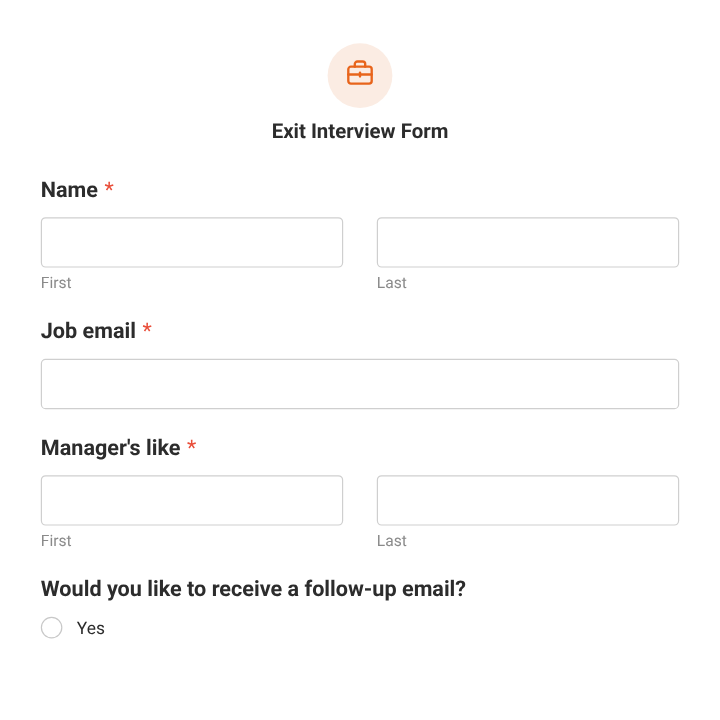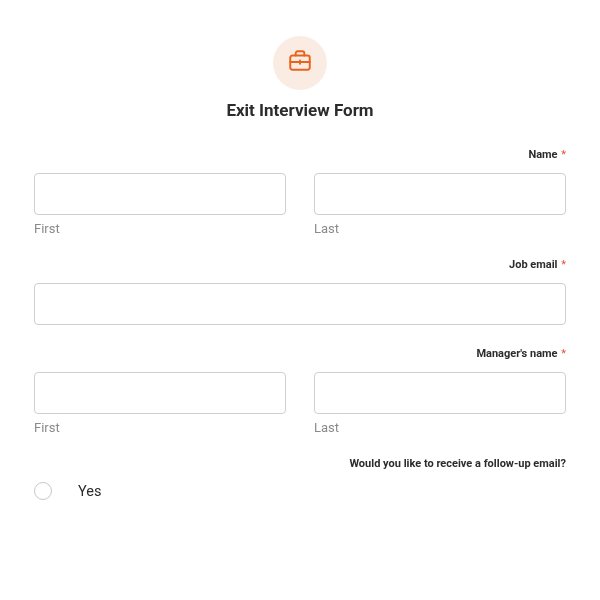--- a/index.html
+++ b/index.html
@@ -31,26 +31,25 @@
   .icon-circle svg { width: 26px; height: 26px; }
   .form-title {
     font-size: 17px;
     font-weight: 700;
     color: #2c2c2c;
   }
   .field {
     margin-bottom: 22px;
   }
   .field-label {
-    font-size: 11px;
+    font-size: 18px;
     font-weight: 700;
     color: #2c2c2c;
     margin-bottom: 12px;
     display: block;
-    text-align: right;
   }
   .req { color: #e94e3a; font-weight: 400; margin-left: 1px; }
   .row {
     display: flex;
     gap: 28px;
   }
   .col { flex: 1; }
   input[type="text"] {
     width: 100%;
     height: 42px;
@@ -63,21 +62,21 @@
   .sublabel {
     font-size: 13px;
     color: #8a8a8a;
     margin-top: 6px;
     display: block;
   }
   .radio-group { margin-top: 10px; }
   .radio-item {
     display: flex;
     align-items: center;
-    gap: 26px;
+    gap: 12px;
     margin-bottom: 14px;
     font-size: 14.5px;
     color: #2c2c2c;
   }
   .radio-circle {
     width: 18px;
     height: 18px;
     border: 1.5px solid #c8c8c8;
     border-radius: 50%;
     background: #fff;
@@ -123,21 +122,21 @@
   <div class="field">
     <label class="field-label">
       <span>Job email</span>
       <span class="req">*</span>
     </label>
     <input type="text" value="" style="">
   </div>
 
   <div class="field">
     <label class="field-label">
-      <span>Manager's name</span>
+      <span>Manager's like</span>
       <span class="req">*</span>
     </label>
     <div class="row">
       <div class="col">
         <input type="text" value="" style="">
         <span class="sublabel">First</span>
       </div>
       <div class="col">
         <input type="text" value="" style="">
         <span class="sublabel">Last</span>

